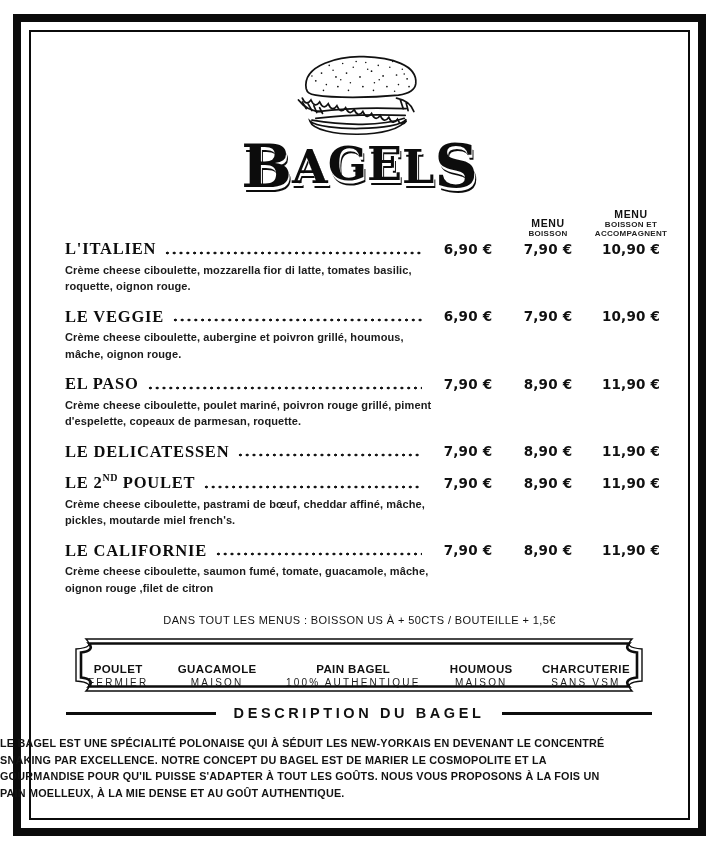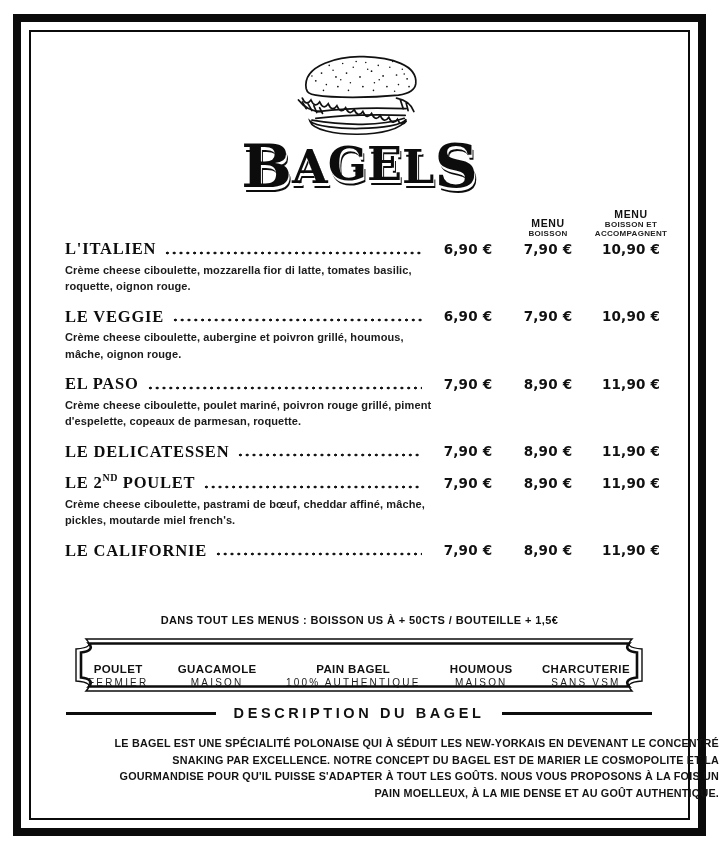--- a/index.html
+++ b/index.html
@@ -37,35 +37,35 @@
   .item-name { font-family:"Liberation Serif",serif; font-weight:bold; font-size:16.5px; letter-spacing:0.8px; white-space:nowrap; color:#0d0d0d; }
   .item-name sup { font-size:10px; letter-spacing:0.4px; }
   .dots { flex:1; height:4px; align-self:flex-end; margin:0 6px 4px 8px;
           background-image:radial-gradient(circle, #151515 1.35px, transparent 1.6px);
           background-size:6.8px 4px; background-repeat:repeat-x; background-position:left center; }
   .price { width:80px; text-align:center; font-family:"DejaVu Sans",sans-serif; font-weight:bold; font-size:13.5px; letter-spacing:0.2px; white-space:nowrap; }
   .price.last { margin-left:3px; }
   .item-desc { max-width:372px; margin-top:3px; font-size:11px; font-weight:bold; letter-spacing:0.1px; line-height:16.5px; color:#1b1b1b; }
 
   
-  .note-line { position:absolute; left:0; right:0; top:614px; text-align:center; font-weight:bold; font-size:11px; letter-spacing:0.4px; }
+  .note-line { position:absolute; left:0; right:0; top:614px; text-align:center; font-weight:normal; font-size:11px; letter-spacing:0.4px; }
 
   
   .plaque { position:absolute; left:66px; top:636px; width:586px; height:58px; }
   .plaque svg { position:absolute; inset:0; }
   .badges { position:absolute; inset:6px 22px; display:flex; align-items:flex-end; justify-content:space-between; }
   .badge { text-align:center; }
   .badge-top { font-weight:bold; font-size:11.5px; letter-spacing:0.4px; }
   .badge-bottom { margin-top:2px; font-size:10px; letter-spacing:2.2px; color:#1a1a1a; }
 
   
   .desc-heading { position:absolute; left:66px; right:67px; top:705px; display:flex; align-items:center; }
   .rule { flex:1; height:3px; background:#0d0d0d; }
   .desc-title { margin:0 18px; font-weight:bold; font-size:14.5px; letter-spacing:3.6px; white-space:nowrap; }
-  .desc-body { position:absolute; left:0; right:0; top:735px; text-align:right; }
+  .desc-body { position:absolute; left:0; right:0; top:735px; text-align:left; }
   .desc-body p { display:inline-block; width:614px; font-weight:bold; font-size:10.8px; letter-spacing:0.2px; line-height:16.5px; color:#131313; }
 </style>
 </head>
 <body>
 
 <div class="page">
 
   <div class="frame-outer"></div>
   <div class="frame-inner"></div>
 
@@ -200,20 +200,21 @@
     </div>
 
     <div class="item">
       <div class="item-line">
         <span class="item-name"><span>LE CALIFORNIE</span><sup></sup><span></span></span>
         <span class="dots"></span>
         <span class="price">7,90 €</span>
         <span class="price">8,90 €</span>
         <span class="price last">11,90 €</span>
       </div>
+      <div class="item-desc">Crème cheese ciboulette, saumon fumé, tomate, guacamole, mâche, oignon rouge ,filet de citron</div>
     </div>
 
   </div>
 
   <div class="note-line">DANS TOUT LES MENUS : BOISSON US À + 50CTS / BOUTEILLE + 1,5€</div>
 
   <div class="plaque">
     <svg width="586" height="58" viewBox="0 0 586 58" fill="none" stroke="#0d0d0d">
       <path stroke-width="1.4" d="M 20 3 H 566 C 560 9 563 12 576 13 V 45 C 563 46 560 49 566 55 H 20 C 26 49 23 46 10 45 V 13 C 23 12 26 9 20 3 Z"></path>
       <path stroke-width="2.6" d="M 23 7.5 H 563 C 559 12 562 15.5 571 16.5 V 41.5 C 562 42.5 559 46 563 50.5 H 23 C 27 46 24 42.5 15 41.5 V 16.5 C 24 15.5 27 12 23 7.5 Z"></path>

